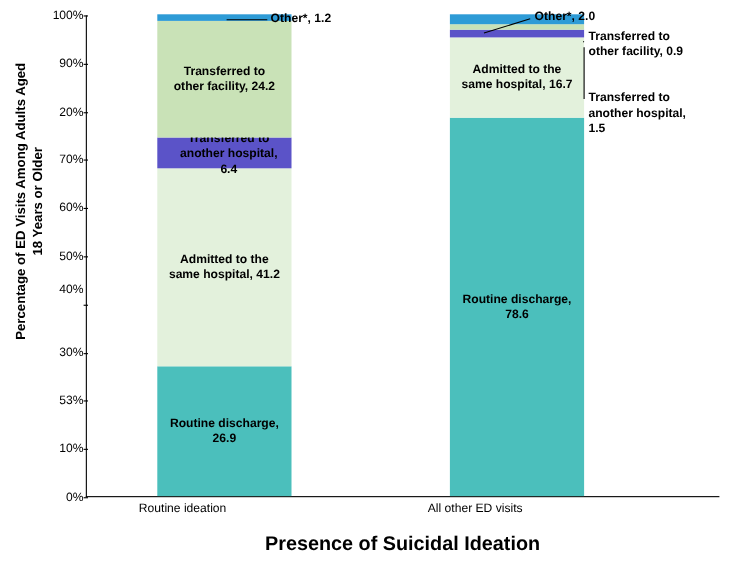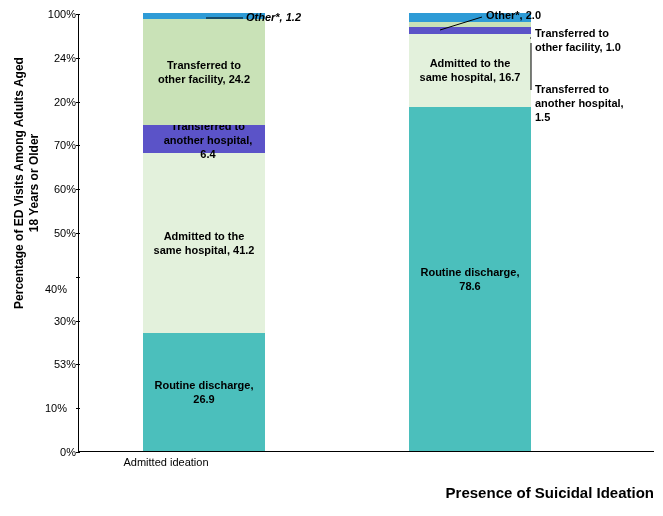--- a/index.html
+++ b/index.html
@@ -70,22 +70,22 @@
     top: 456px;
     text-align: center;
     font-size: 11px;
     color: #000;
   }
   #x-axis-title {
     position: absolute;
     left: 78px;
     top: 484px;
     width: 576px;
-    text-align: right;
-    font-size: 15px;
+    text-align: center;
+    font-size: 18px;
     font-weight: bold;
     color: #000;
   }
   
   .bar-stack {
     position: absolute;
     bottom: 0;
     width: 122px;
   }
   .seg {
@@ -125,29 +125,29 @@
 </style>
 </head>
 <body>
 
 <div id="chart-root">
 
   <div id="y-axis-title">Percentage of ED Visits Among Adults Aged 18 Years or Older</div>
 
   <div id="y-ticks">
     <div class="y-tick-label" style="top:0px;">100%</div>
-    <div class="y-tick-label" style="top:43.8px;">24%</div>
+    <div class="y-tick-label" style="top:43.8px;">90%</div>
     <div class="y-tick-label" style="top:87.6px;">20%</div>
     <div class="y-tick-label" style="top:131.4px;">70%</div>
     <div class="y-tick-label" style="top:175.2px;">60%</div>
     <div class="y-tick-label" style="top:219px;">50%</div>
-    <div class="y-tick-label" style="top:275px;text-align:center;">40%</div>
+    <div class="y-tick-label" style="top:249px;">40%</div>
     <div class="y-tick-label" style="top:306.6px;text-align:right;">30%</div>
     <div class="y-tick-label" style="top:350.4px;">53%</div>
-    <div class="y-tick-label" style="top:394.2px;text-align:center;">10%</div>
+    <div class="y-tick-label" style="top:394.2px;">10%</div>
     <div class="y-tick-label" style="top:438px;">0%</div>
 
     <div class="y-tick-mark" style="top:0px;"></div>
     <div class="y-tick-mark" style="top:43.8px;"></div>
     <div class="y-tick-mark" style="top:87.6px;"></div>
     <div class="y-tick-mark" style="top:131.4px;"></div>
     <div class="y-tick-mark" style="top:175.2px;"></div>
     <div class="y-tick-mark" style="top:219px;"></div>
     <div class="y-tick-mark" style="top:262.8px;"></div>
     <div class="y-tick-mark" style="top:306.6px;"></div>
@@ -229,32 +229,33 @@
     <line x1="243" y1="18" x2="206" y2="18" stroke="#000" stroke-width="1"></line>
 
     <line x1="482" y1="17" x2="440" y2="30" stroke="#000" stroke-width="1"></line>
 
     <line x1="530" y1="36" x2="530" y2="36" stroke="#000" stroke-width="1"></line>
     <line x1="530" y1="38" x2="531" y2="38" stroke="#000" stroke-width="1"></line>
 
     <line x1="531" y1="43" x2="531" y2="90" stroke="#000" stroke-width="1"></line>
   </svg>
 
-  <div class="callout" style="left:246px; top:10px;font-style:italic;">Other*, 1.2</div>
+  <div class="callout" style="left:246px; top:10px;">Other*, 1.2</div>
 
   <div class="callout" style="left:486px; top:8px;">Other*, 2.0</div>
 
   <div class="callout" style="left:535px; top:26px; width:125px;">
     <span>Transferred to</span><br>
-    <span>other facility, 1.0</span>
+    <span>other facility, 0.9</span>
   </div>
 
   <div class="callout" style="left:535px; top:82px; width:125px;">
     <span>Transferred to</span><br>
     <span>another hospital,</span><br>
     <span>1.5</span>
   </div>
 
-  <div class="x-tick-label" style="left:82px; width:168px;">Admitted ideation</div>
+  <div class="x-tick-label" style="left:82px; width:168px;">Routine ideation</div>
+  <div class="x-tick-label" style="left:348px; width:168px;">All other ED visits</div>
 
   <div id="x-axis-title">Presence of Suicidal Ideation</div>
 
 </div>
 
 </body></html>

